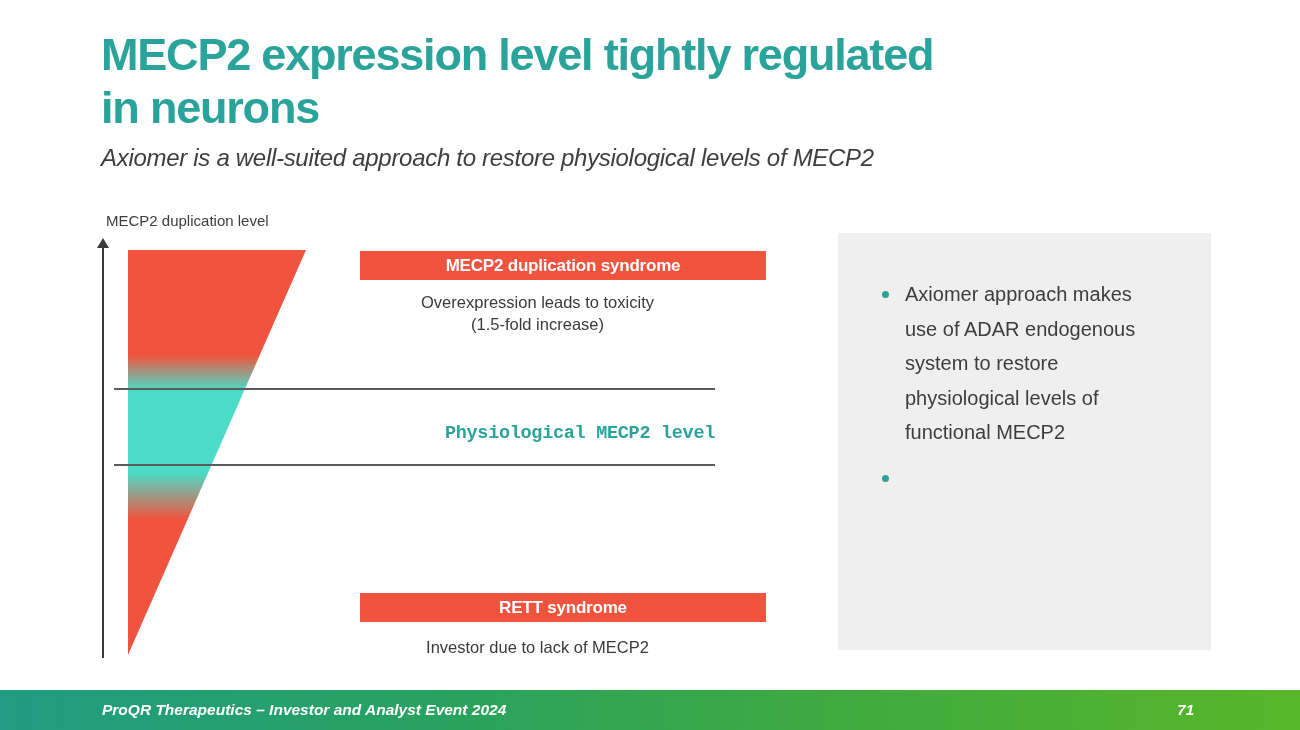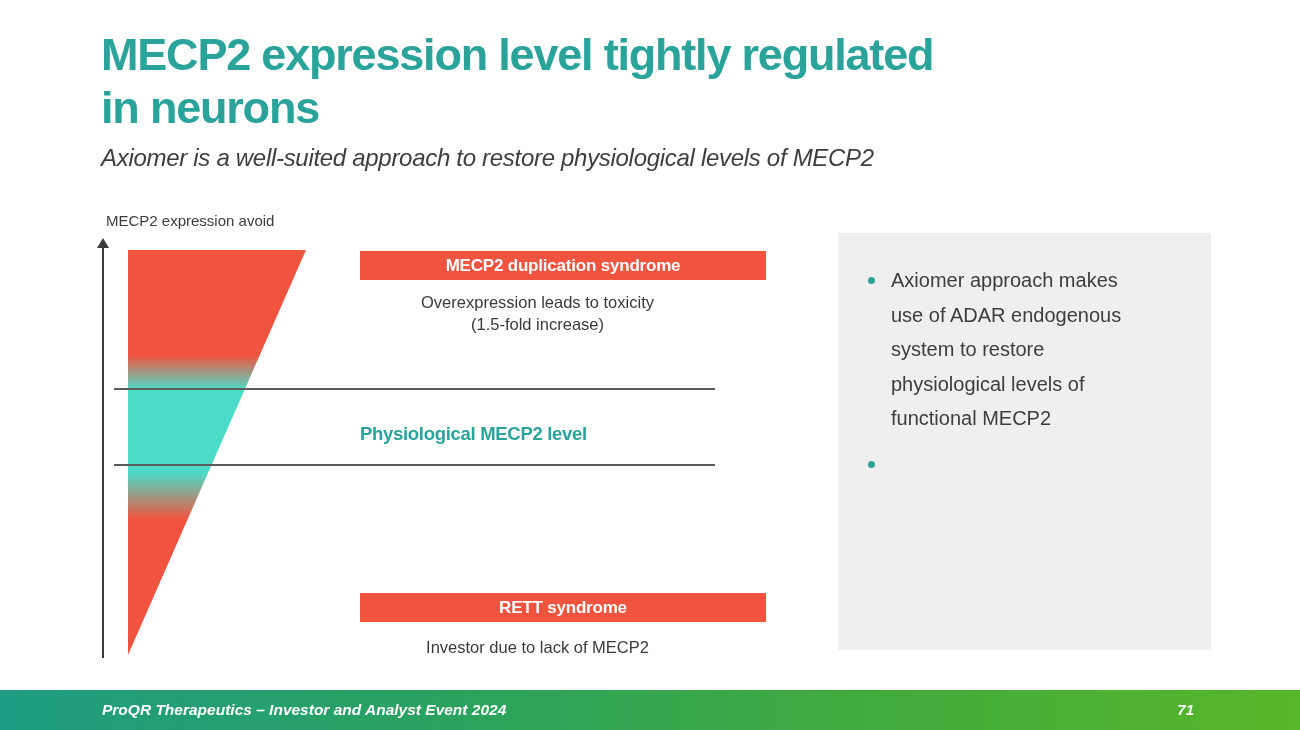--- a/index.html
+++ b/index.html
@@ -61,30 +61,30 @@
   }
   .banner.duplication{top:251px;}
   .banner.rett{top:593px;}
   .caption{
     position:absolute; left:360px; width:355px; text-align:center;
     font-size:16.5px; line-height:22px; color:#3a3a3a;
   }
   .caption.duplication{top:291px;}
   .caption.rett{top:636px;}
   .phys-label{
-    position:absolute; left:360px; top:423px; width:355px; text-align:left;
-    font-weight:bold; font-size:18.5px; color:var(--title-teal); letter-spacing:-0.3px;
+    position:absolute; left:360px; top:423px; width:355px; text-align:right;
+    font-weight:bold; font-size:18.5px; color:var(--title-teal); letter-spacing:-0.3px;font-family:Liberation Mono, monospace;
   }
   
   .side-panel{
     position:absolute; left:838px; top:233px; width:373px; height:417px;
     background:var(--panel-gray);
   }
   .side-panel ul{
-    margin:0; padding:30px 20px 0 28px; list-style:none;
+    margin:14px; padding:30px 20px 0 28px; list-style:none;
   }
   .side-panel li{
     position:relative; padding-left:25px; margin-bottom:11px;
     font-size:20px; line-height:34.5px; color:var(--ink);
     max-width:275px;
   }
   .side-panel .li-text{display:inline-block; max-width:246px;}
   .side-panel .dot{
     position:absolute; left:2px; top:14px; width:7px; height:7px;
     border-radius:50%; background:var(--title-teal);
@@ -110,21 +110,21 @@
 <body>
 
 <div class="slide">
 
   <div class="title">
     <div>MECP2 expression level tightly regulated</div>
     <div>in neurons</div>
   </div>
   <div class="subtitle">Axiomer is a well-suited approach to restore physiological levels of MECP2</div>
 
-  <div class="axis-label">MECP2 expression avoid</div>
+  <div class="axis-label">MECP2 duplication level</div>
   <div class="y-axis-arrow"></div>
   <div class="y-axis"></div>
   <div class="wedge"></div>
   <div class="hline upper"></div>
   <div class="hline lower"></div>
 
   <div class="banner duplication">MECP2 duplication syndrome</div>
   <div class="caption duplication">
     <span style="display:block">Overexpression leads to toxicity</span>
     <span style="display:block">(1.5-fold increase)</span>

